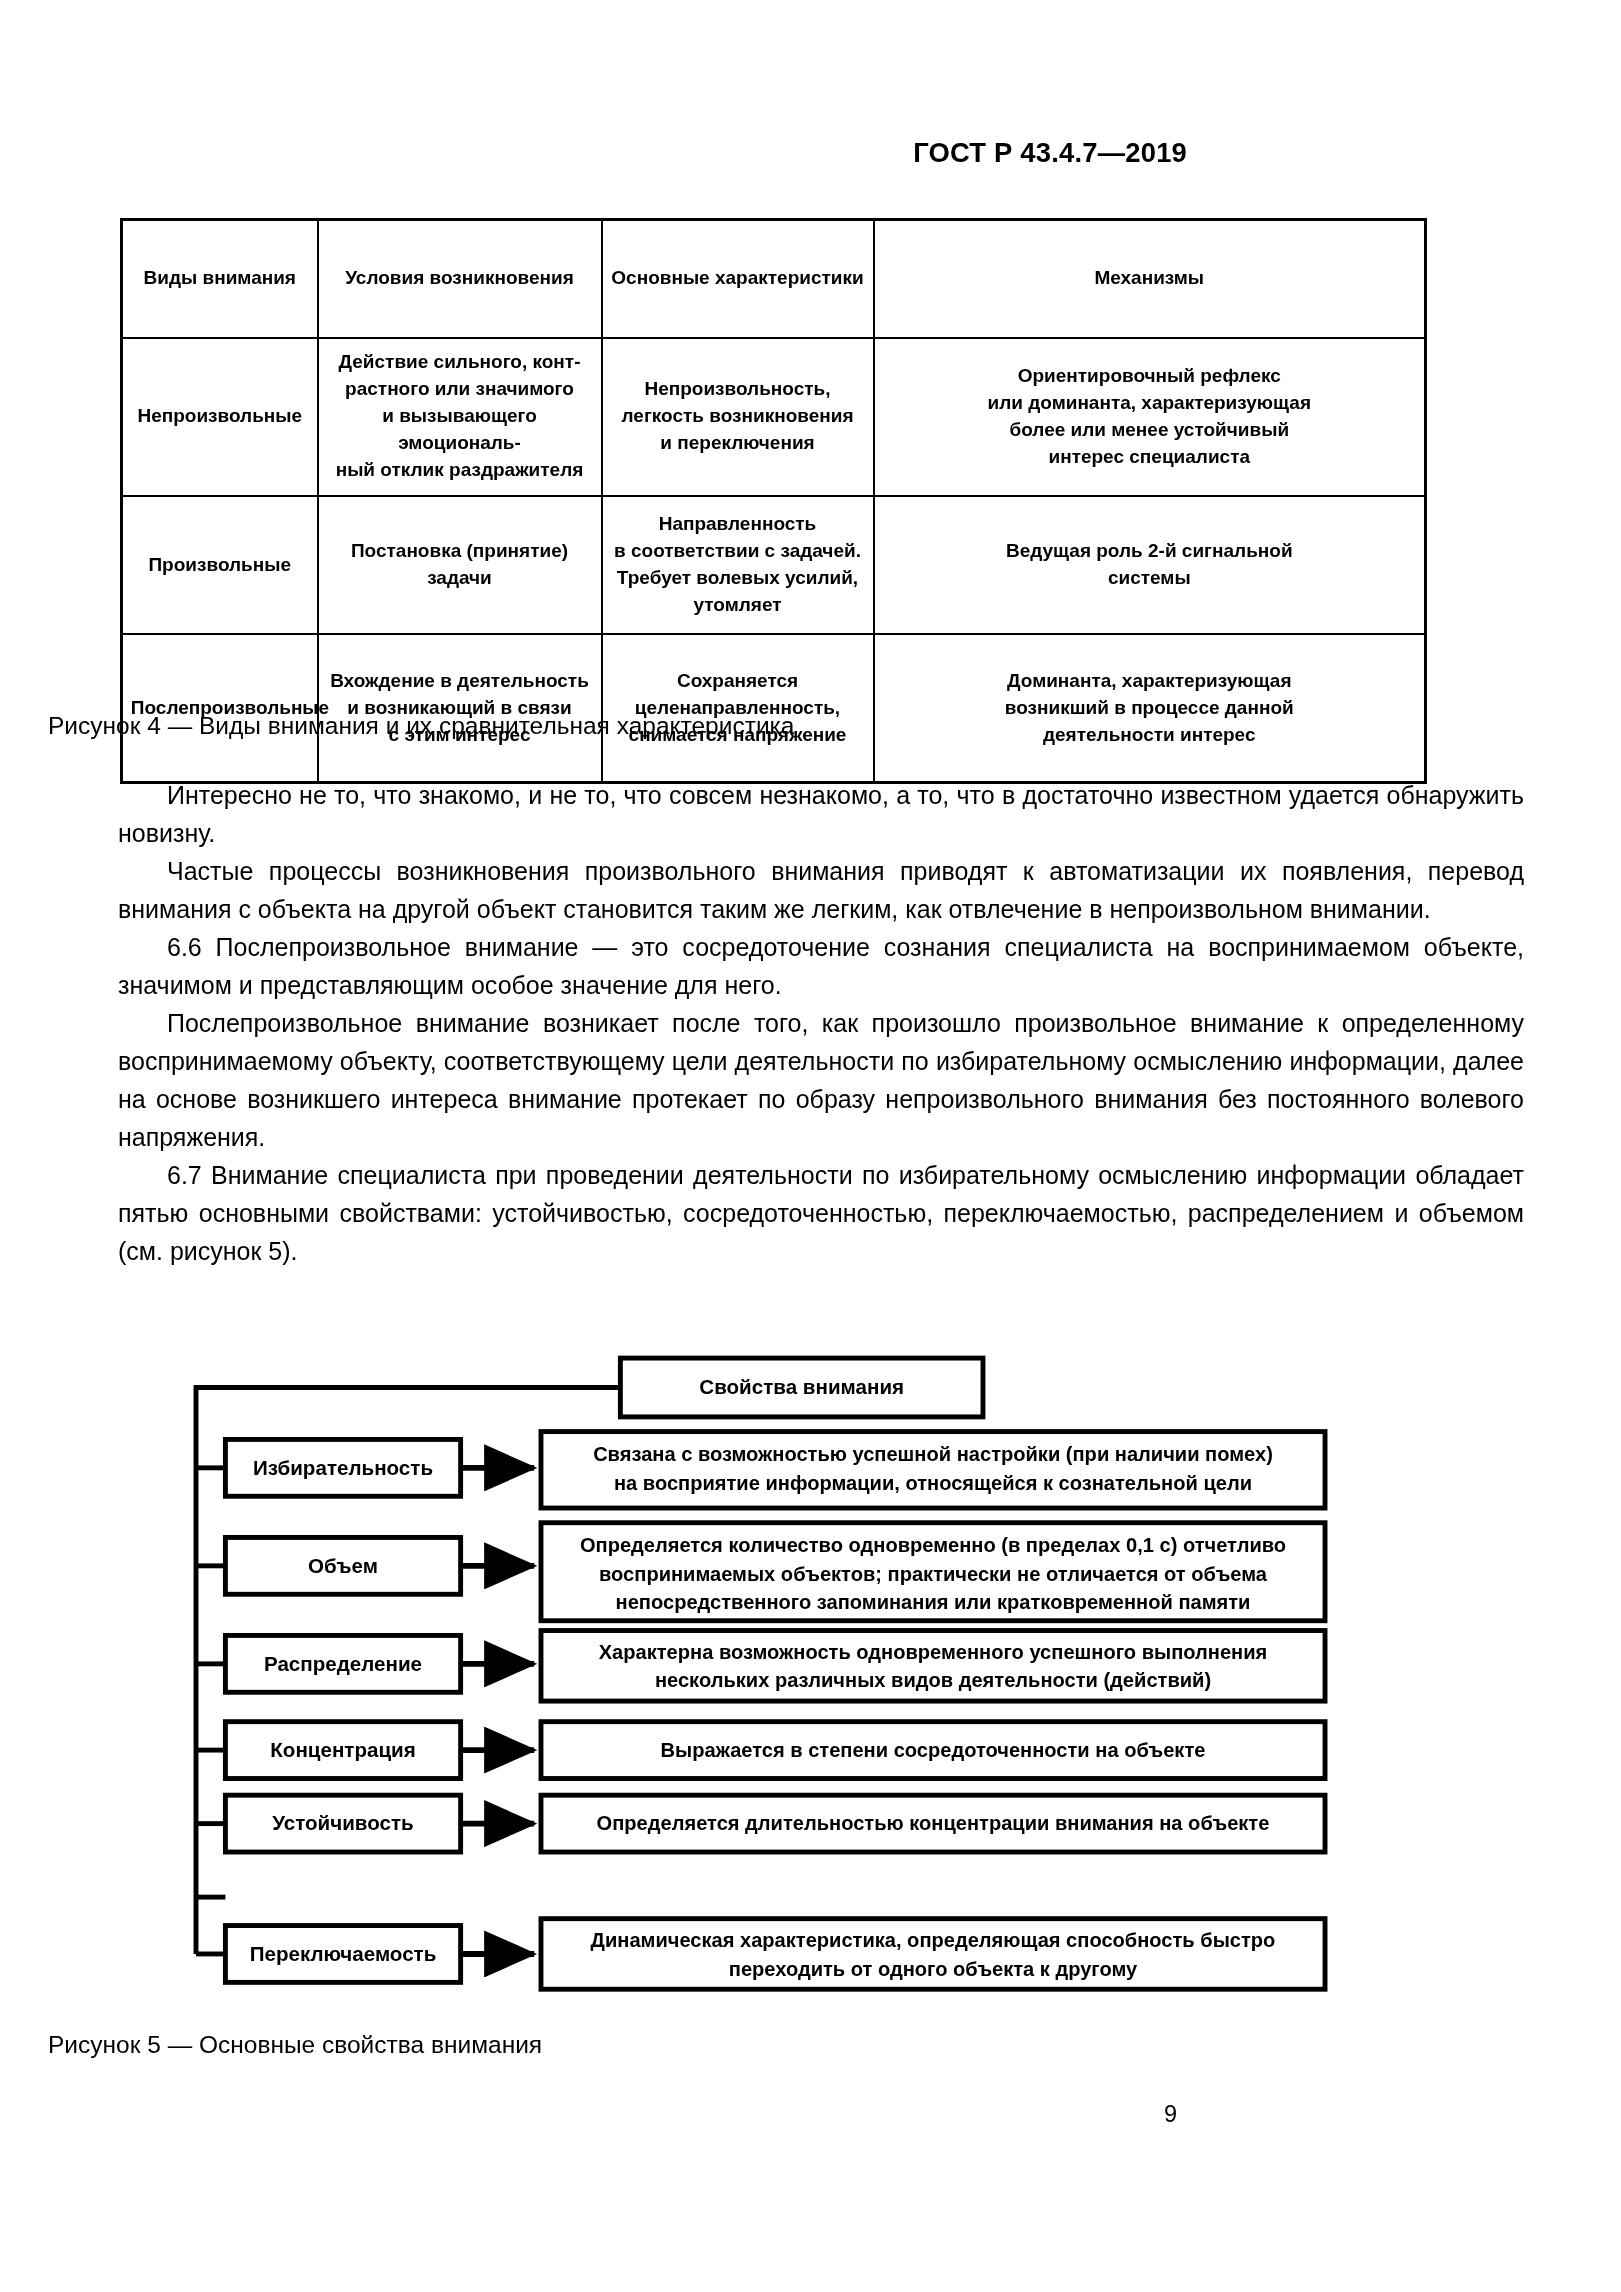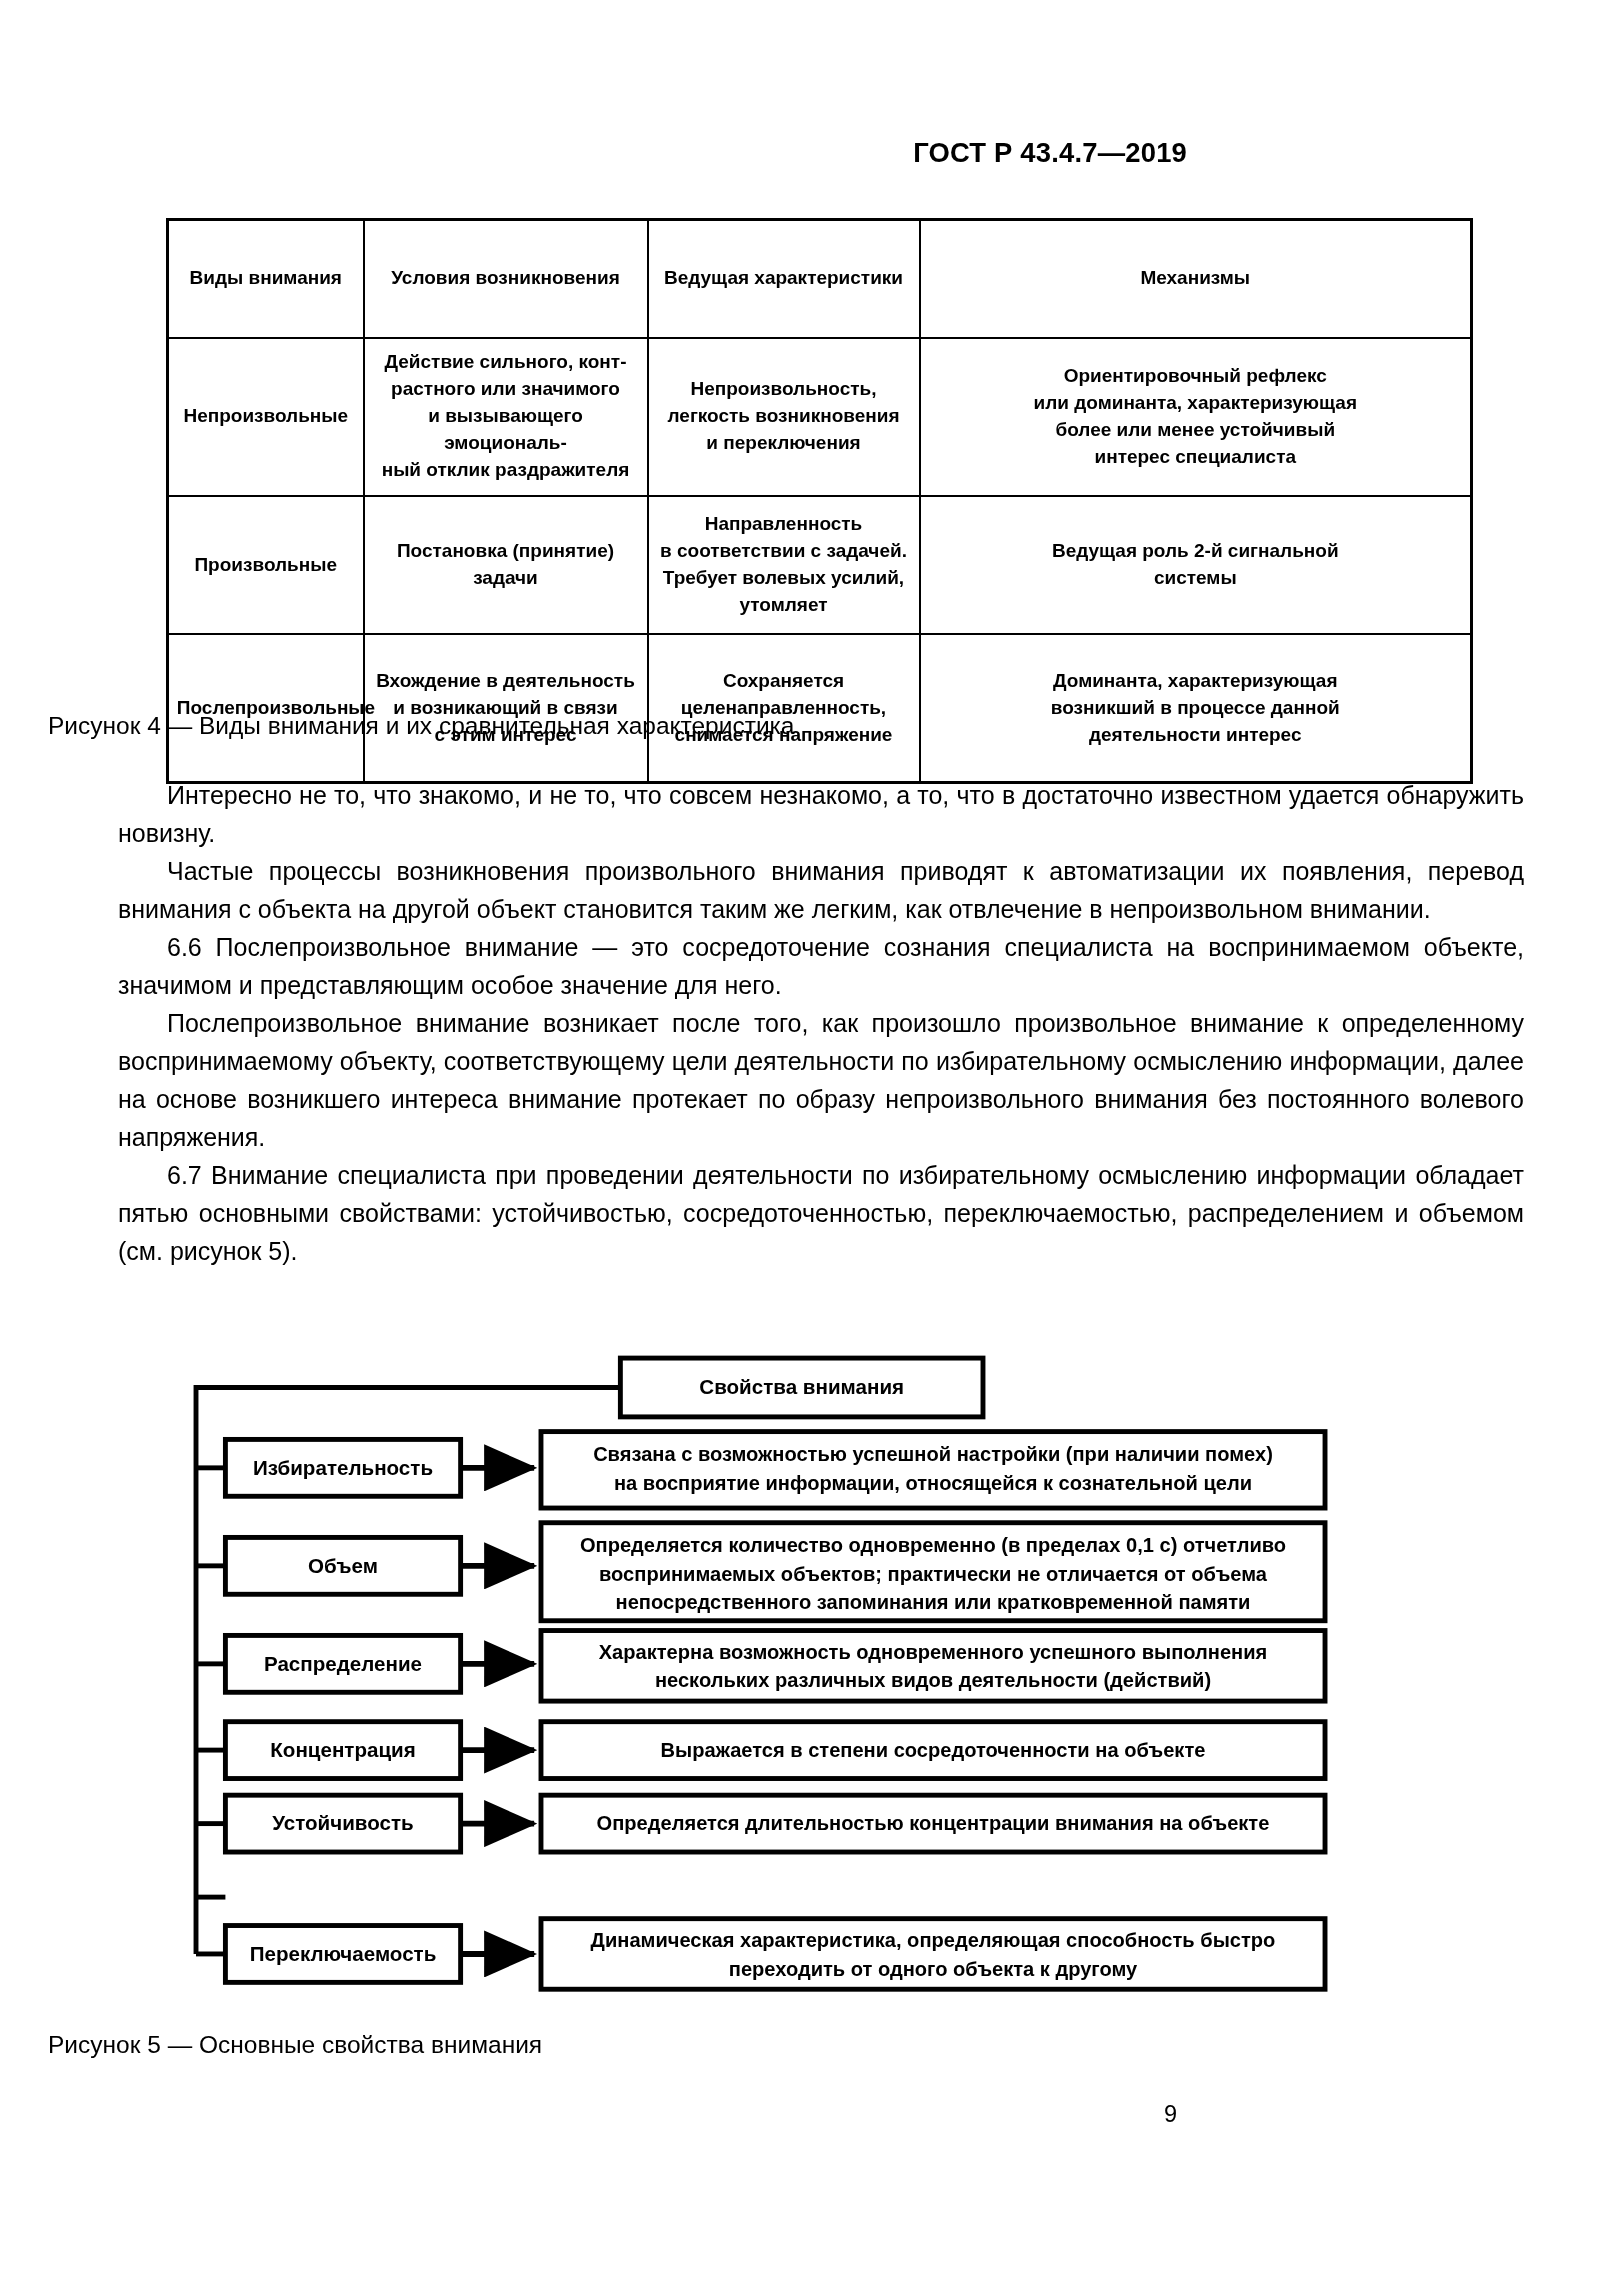--- a/index.html
+++ b/index.html
@@ -34,21 +34,20 @@
     letter-spacing: 0.2px;
     white-space: nowrap;
   }
 
   
   .fig4-wrap {
     position: absolute;
     top: 218px;
     left: 120px;
     width: 1304px;
-    margin-left: 46px;
   }
   table.attn-table {
     border-collapse: collapse;
     width: 100%;
     table-layout: fixed;
     border: 3.9px solid #000;
   }
   table.attn-table col.c1 { width: 196px; }
   table.attn-table col.c2 { width: 284px; }
   table.attn-table col.c3 { width: 272px; }
@@ -139,21 +138,21 @@
       <colgroup>
         <col class="c1">
           <col class="c2">
           <col class="c3">
           <col class="c4">
       </colgroup>
       <thead>
         <tr>
           <th>Виды внимания</th>
           <th>Условия возникновения</th>
-          <th>Ведущая характеристики</th>
+          <th>Основные характеристики</th>
           <th>Механизмы</th>
         </tr>
       </thead>
       <tbody>
         <tr class="r1">
           <td>Непроизвольные</td>
           <td>
             <span class="cellline">Действие сильного, конт-</span>
             <span class="cellline">растного или значимого</span>
             <span class="cellline">и вызывающего эмоциональ-</span>

